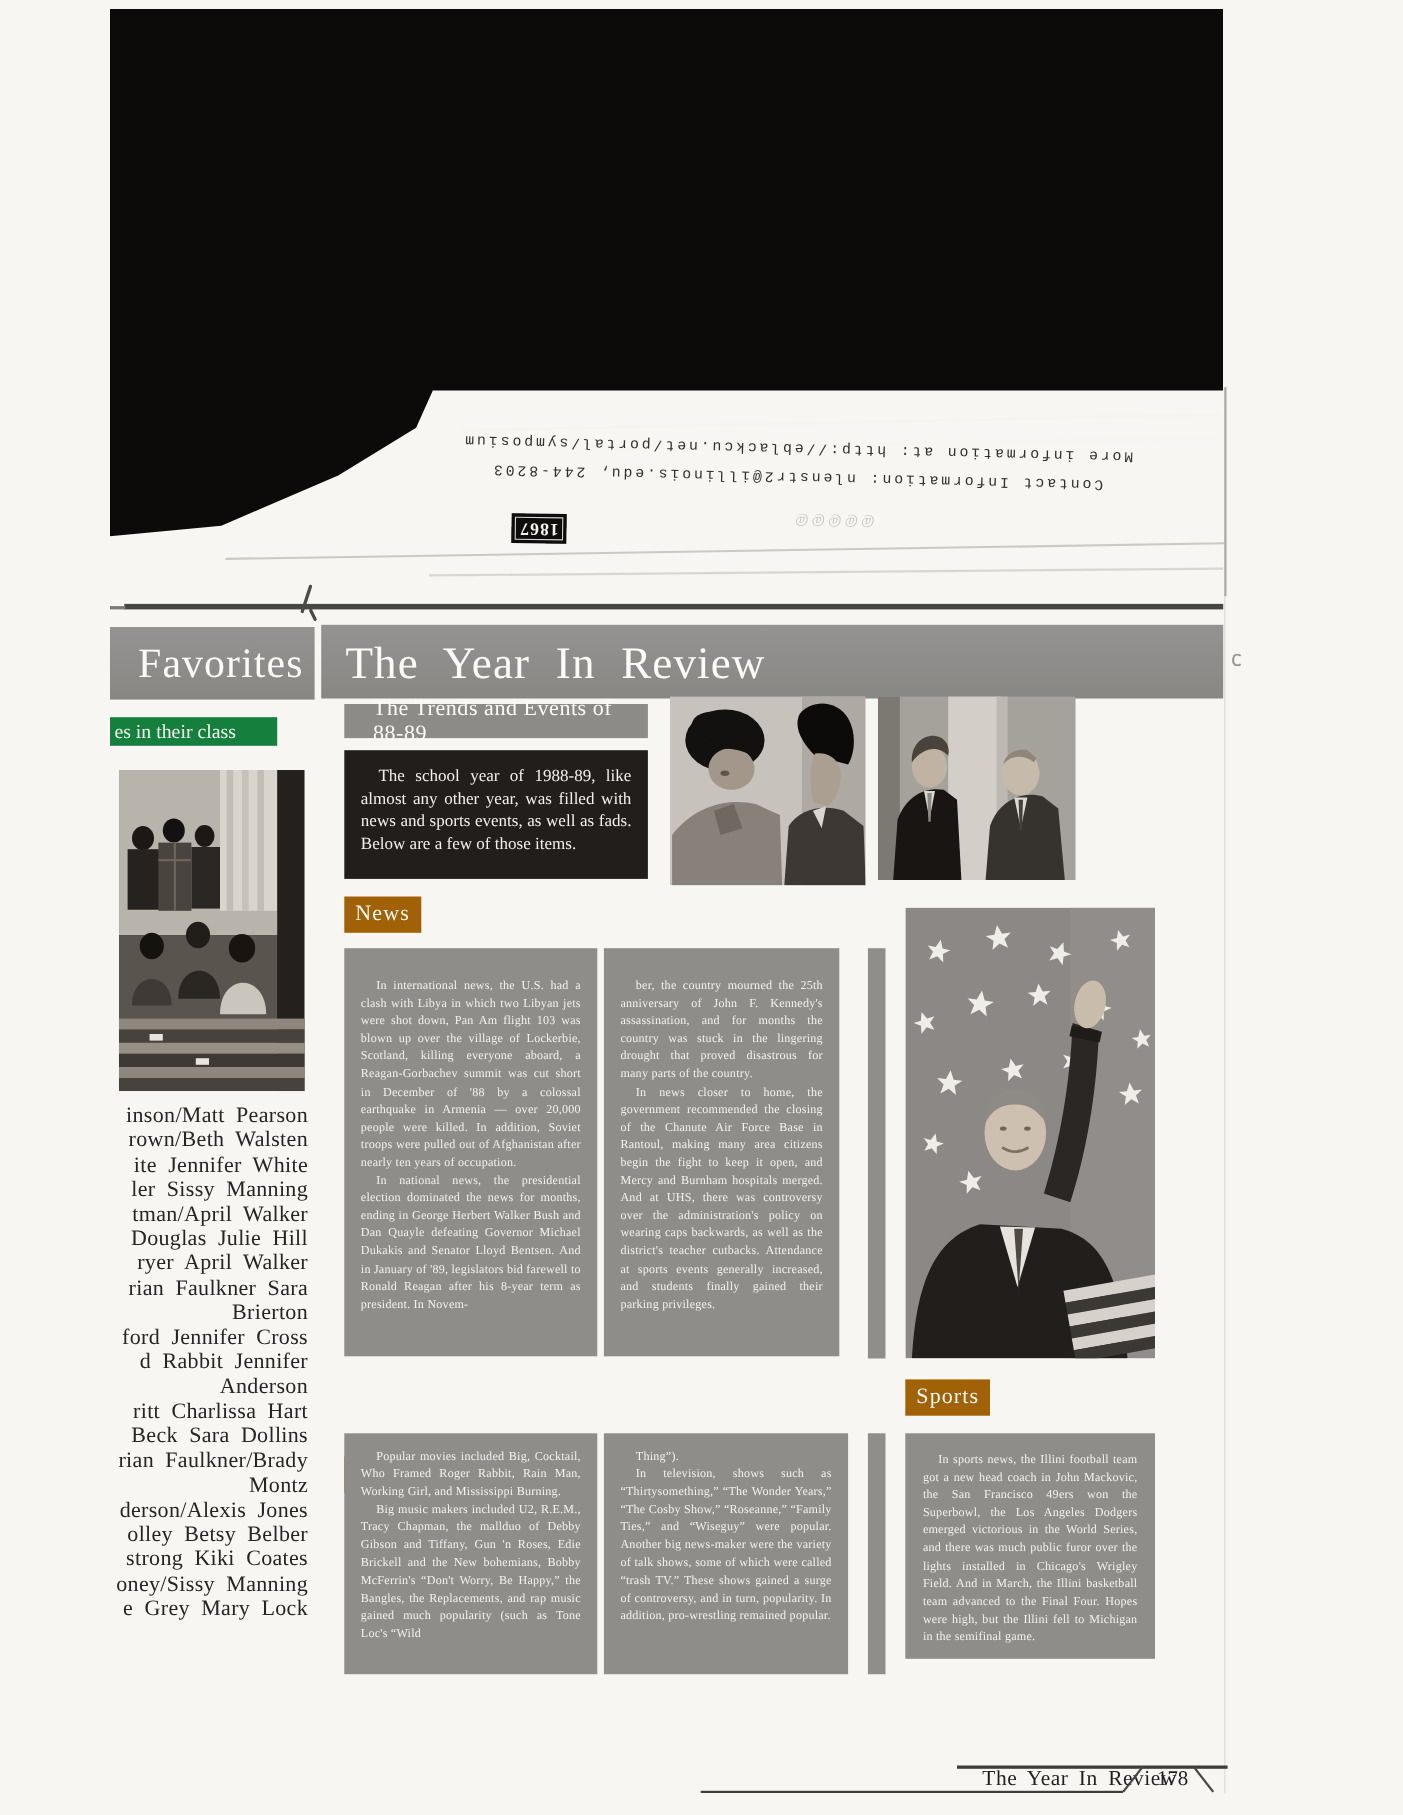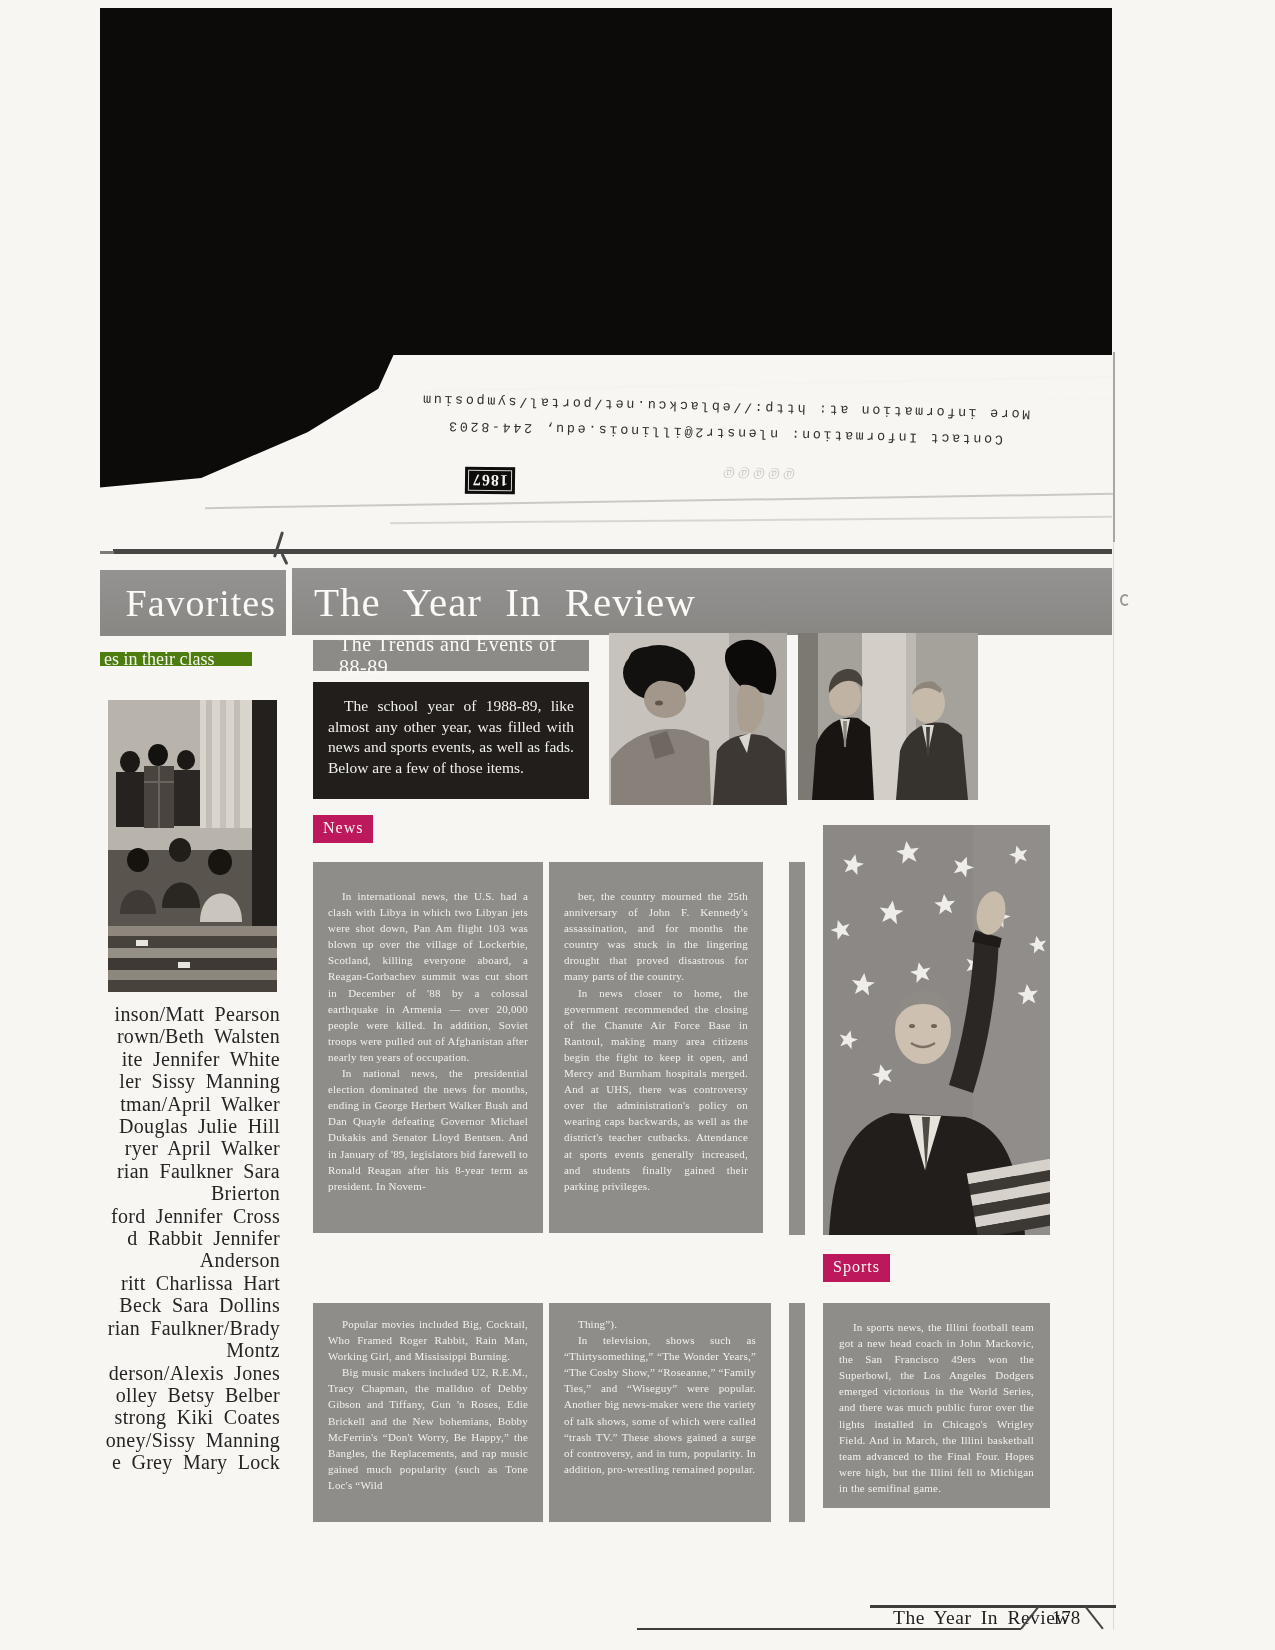--- a/index.html
+++ b/index.html
@@ -38,29 +38,29 @@
   .edge-line     { left:1113px; top:542px; width:1px; height:1088px; background:#dcdad6; }
 
   
   .graybar { background:linear-gradient(#959391,#898784); color:#fbfaf7; }
   .favorites-bar { left:100px; top:570px; width:186px; height:66px; font-size:38px;
     display:flex; align-items:center; justify-content:flex-end; padding-right:10px;
     letter-spacing:1px; }
   .title-bar { left:292px; top:568px; width:820px; height:67px; font-size:41px;
     display:flex; align-items:center; padding-left:22px; word-spacing:12px;
     letter-spacing:1px; }
-  .subtitle-bar { left:100px; top:652px; width:152px; height:14px; font-size:18px;
-    display:flex; align-items:center; padding-left:4px; background:#4d7c0f;
+  .subtitle-bar { left:100px; top:652px; width:152px; height:26px; font-size:18px;
+    display:flex; align-items:center; padding-left:4px; background:#15803d;
     color:#f6f5f1; }
   .trends-bar { left:313px; top:640px; width:276px; height:31px; font-size:20px;
     display:flex; align-items:center; padding-left:26px; letter-spacing:.5px;
     background:#8d8b88; color:#fbfaf7; }
 
   
-  .blacklabel { background:#be185d; color:#faf8f4; font-size:16px;
+  .blacklabel { background:#a16207; color:#faf8f4; font-size:20px;
     padding:4px 10px 6px; letter-spacing:1px; word-spacing:3px; }
   .lbl-news   { left:313px; top:815px; }
   .lbl-odds   { left:313px; top:1324px; }
   .lbl-sports { left:823px; top:1254px; }
 
   
   .introbox { left:313px; top:682px; width:276px; height:117px; background:#211e1b;
     color:#f2f0ec; padding:14px 15px 0; font-size:15.5px; line-height:20.5px;
     text-align:justify; overflow:hidden; }
   .introbox p { text-indent:16px; }

